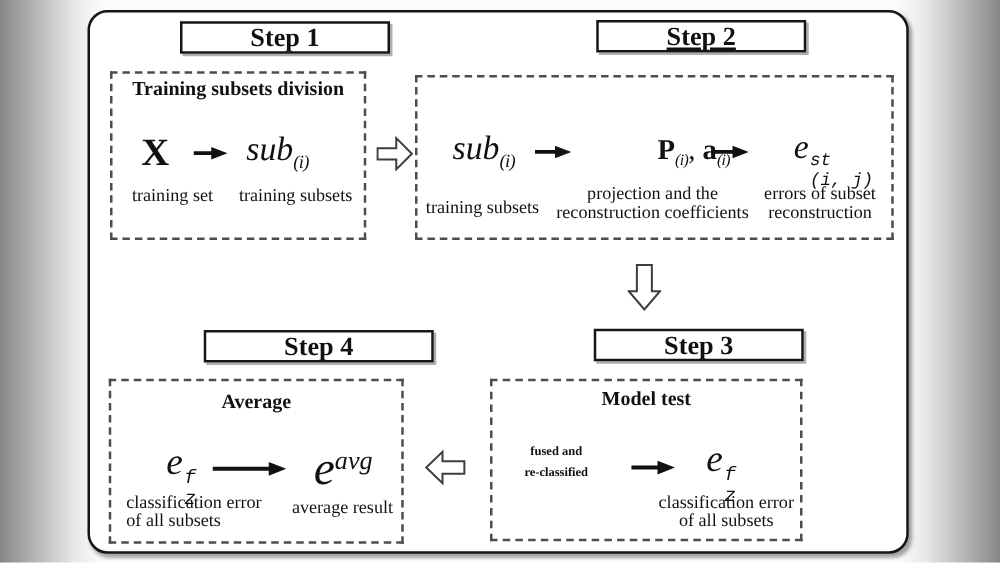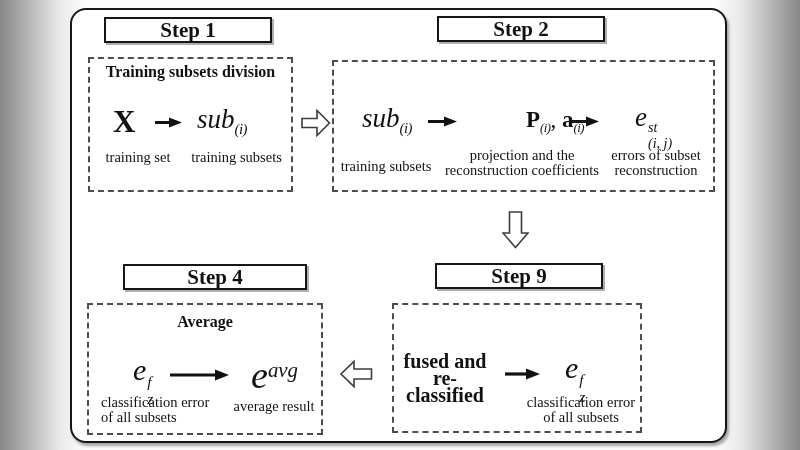--- a/index.html
+++ b/index.html
@@ -16,39 +16,39 @@
   .frame{
     position:absolute;left:70px;top:8px;width:657px;height:435px;
     background:#ffffff;border:2px solid var(--container-border,#161616);
     border-radius:16px;box-shadow:2px 3px 3px rgba(0,0,0,0.35);
   }
   .step-title{
     position:absolute;background:#ffffff;
     border:2px solid var(--container-border,#1c1c1c);
     box-shadow:2px 2px 0 rgba(110,110,110,0.55);
     display:flex;align-items:center;justify-content:center;
-    font-weight:bold;font-size:21px;z-index:3;
+    font-weight:bold;font-size:21px;z-index:3;margin-left:40px;
   }
   .dashed{
     position:absolute;border:2px dashed var(--dashed-border,#4d4d4d);
     background:transparent;z-index:1;
   }
   .abs{position:absolute;z-index:2;}
   .box-header{font-weight:bold;font-size:16px;text-align:center;white-space:nowrap;}
   .small{font-size:14.5px;text-align:center;line-height:15px;}
   .small.left-align{text-align:left;}
-  .bold-io{font-weight:bold;font-size:20px;text-align:center;line-height:17px;}
+  .bold-io{font-weight:bold;font-size:10px;text-align:center;line-height:17px;}
   .math{font-style:italic;white-space:nowrap;line-height:1;}
   .mb{font-style:normal;font-weight:bold;}
   .sep{font-style:normal;}
   .msub{font-size:55%;vertical-align:-0.42em;letter-spacing:-0.5px;}
   .msup{font-size:55%;vertical-align:0.55em;}
   .mstack{
     display:inline-flex;flex-direction:column;align-items:flex-start;
-    font-size:52%;line-height:1.12;vertical-align:-0.45em;margin-left:1px;
+    font-size:52%;line-height:1.12;vertical-align:-0.45em;margin-left:1px;font-family:Liberation Mono, monospace;
   }
   .bigx{font-weight:bold;font-style:normal;font-size:31px;line-height:1;}
   svg{display:block;}
 </style>
 </head>
 <body>
 
 <div class="stage">
 
   <div class="frame"></div>
@@ -70,21 +70,21 @@
     <span>sub</span><span class="msub">(i)</span>
   </div>
 
   <div class="abs small" style="left:83px;top:150px;width:110px;">training set</div>
   <div class="abs small" style="left:180px;top:150px;width:113px;">training subsets</div>
 
   <svg class="abs" style="left:301px;top:109px;" width="30" height="28" viewBox="0 0 30 28">
     <polygon points="1,9.5 16,9.5 16,1.5 28.5,14 16,26.5 16,18.5 1,18.5" fill="#fff" stroke="#3d3d3d" stroke-width="1.6" stroke-linejoin="miter"></polygon>
   </svg>
 
-  <div class="step-title" style="left:437px;top:16px;width:168px;height:26px;">
+  <div class="step-title" style="left:437px;top:16px;width:168px;height:26px;text-decoration:underline;">
     <span>Step 2</span>
   </div>
   <div class="dashed" style="left:332px;top:60px;width:383px;height:132px;"></div>
 
   <div class="abs math" style="left:362px;top:105px;font-size:27px;">
     <span>sub</span><span class="msub">(i)</span>
   </div>
 
   <svg class="abs" style="left:428px;top:116px;" width="30" height="11" viewBox="0 0 30 11">
     <line x1="0" y1="5.5" x2="17" y2="5.5" stroke="#111" stroke-width="3"></line>
@@ -115,23 +115,24 @@
   <div class="abs small" style="left:602px;top:148px;width:108px;">
     <div>errors of subset</div>
     <div>reconstruction</div>
   </div>
 
   <svg class="abs" style="left:502px;top:211px;" width="27" height="38" viewBox="0 0 27 38">
     <polygon points="7.5,1 19.5,1 19.5,22 26,22 13.5,36.5 1,22 7.5,22" fill="#fff" stroke="#3d3d3d" stroke-width="1.6" stroke-linejoin="miter"></polygon>
   </svg>
 
   <div class="step-title" style="left:435px;top:263px;width:168px;height:26px;">
-    <span>Step 9</span>
+    <span>Step 3</span>
   </div>
   <div class="dashed" style="left:392px;top:303px;width:250px;height:130px;"></div>
+  <div class="abs box-header" style="left:392px;top:311px;width:250px;">Model test</div>
 
   <div class="abs bold-io" style="left:396px;top:353px;width:98px;">
     <div>fused and</div>
     <div>re-classified</div>
   </div>
 
   <svg class="abs" style="left:505px;top:368px;" width="36" height="12" viewBox="0 0 36 12">
     <line x1="0" y1="6" x2="22" y2="6" stroke="#111" stroke-width="3.2"></line>
     <polygon points="21,0.5 35,6 21,11.5" fill="#111"></polygon>
   </svg>

